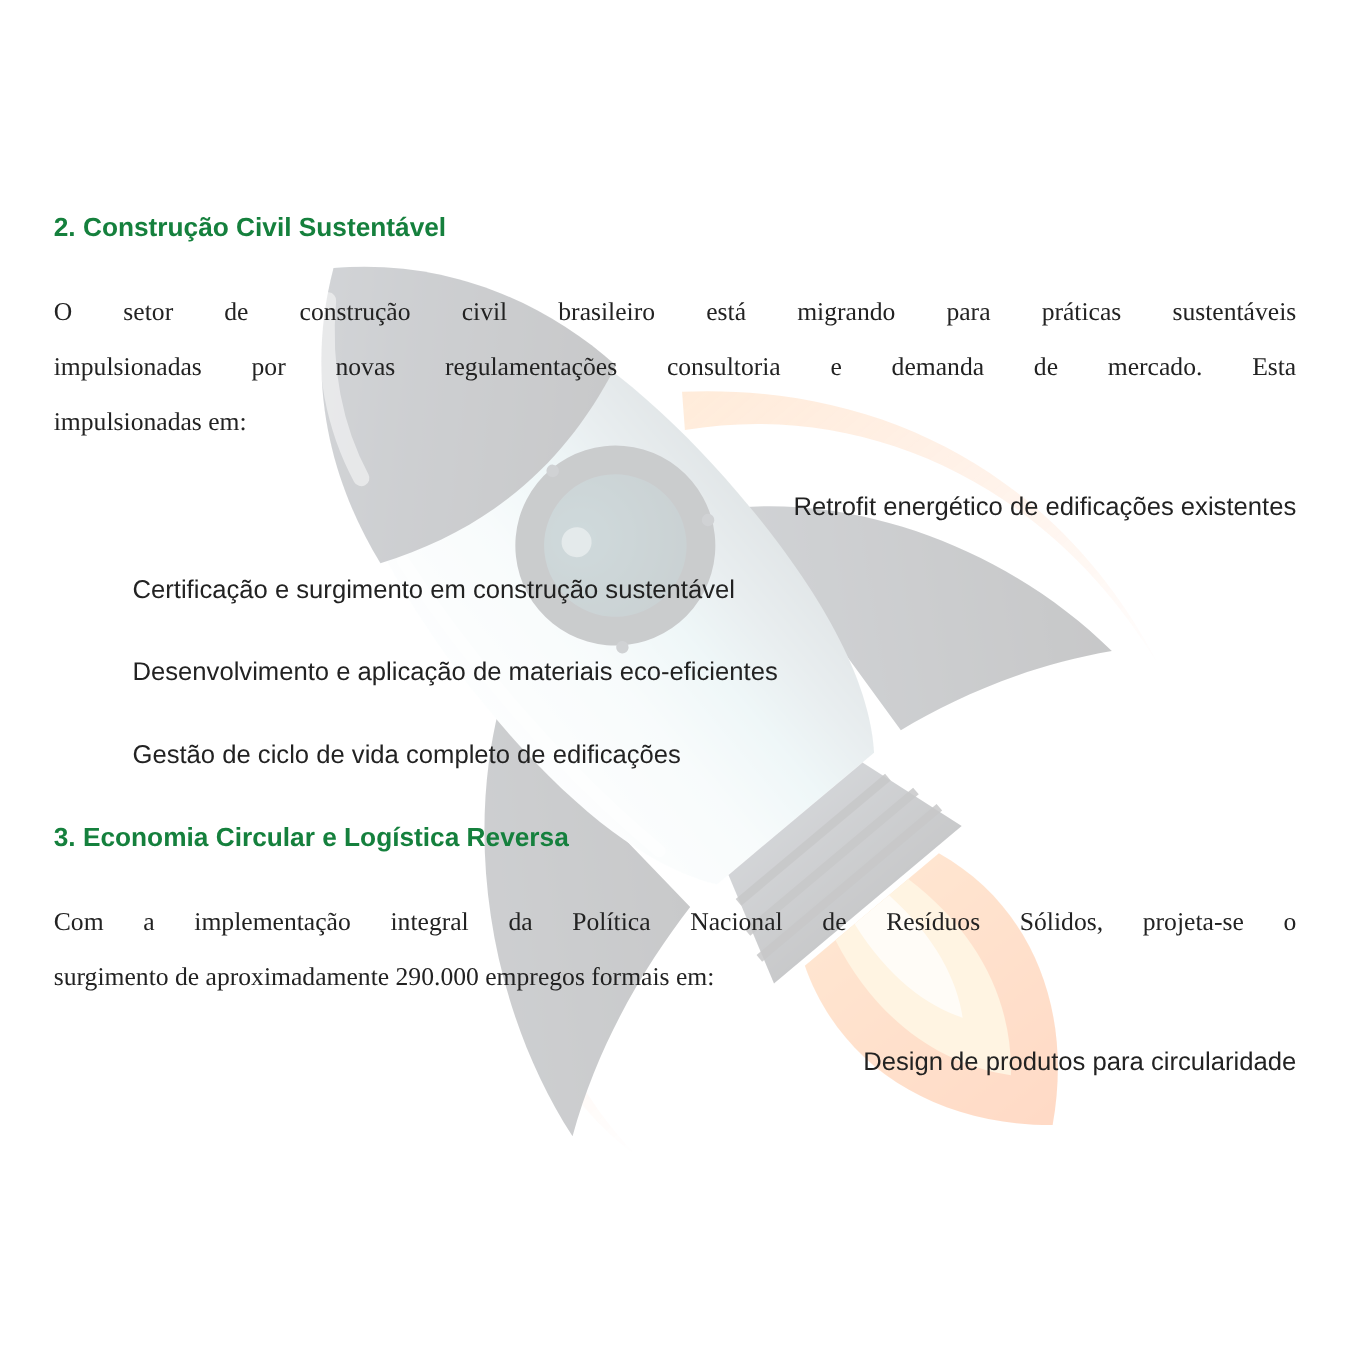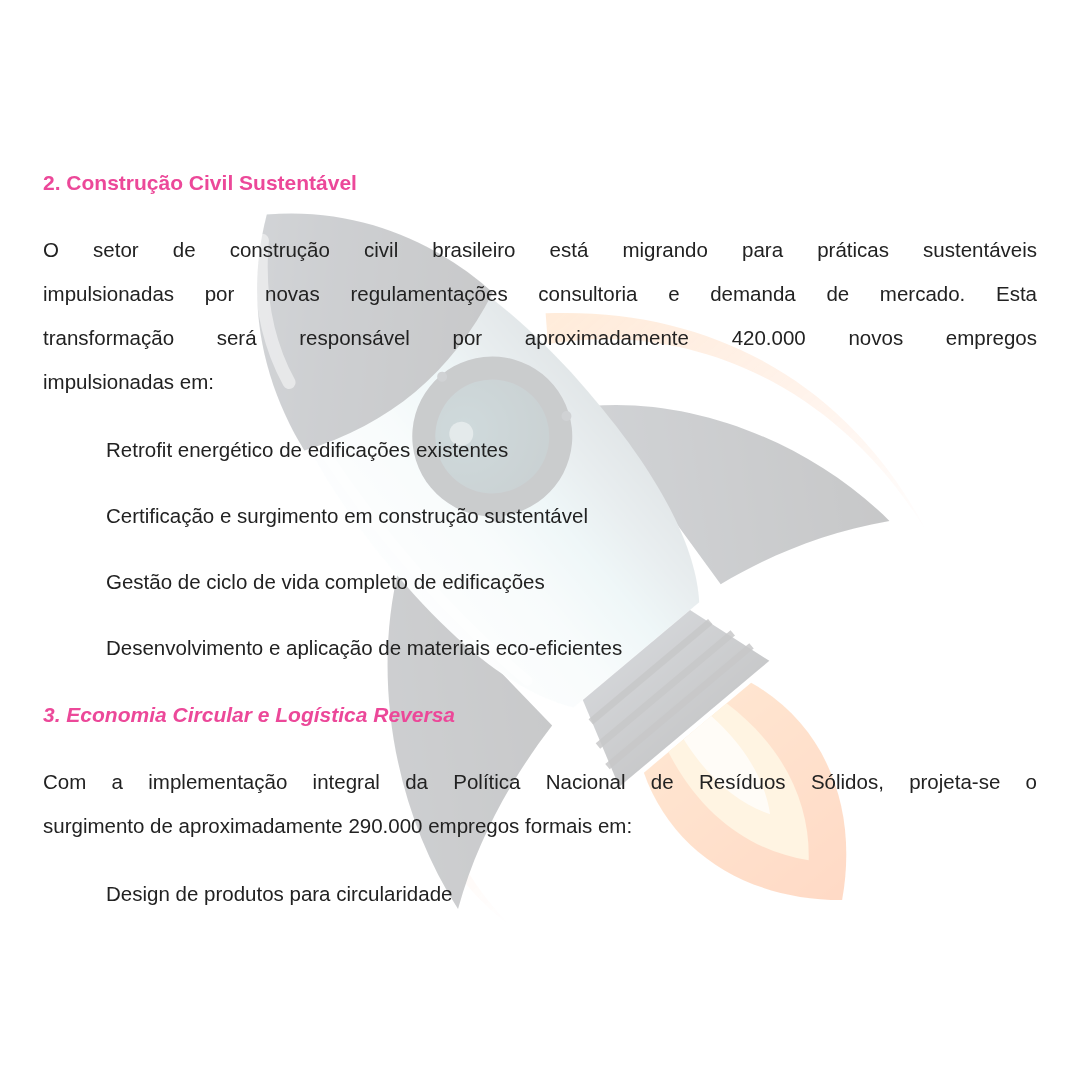--- a/index.html
+++ b/index.html
@@ -30,43 +30,44 @@
     padding: 161px 43px 0 43px;
     color: #222222;
     font-size: 20.5px;
     line-height: 44px;
   }
   h2 {
     margin: 0;
     font-size: 21px;
     line-height: 44px;
     font-weight: bold;
-    color: #ec4899;
+    color: #15803d;
   }
-  .section-2 h2 { margin-top: 23px; font-style: italic; }
+  .section-2 h2 { margin-top: 23px; }
   .para {
     margin-top: 23px;
+    font-family: Liberation Serif, serif;
   }
   .jline {
     display: block;
     width: 100%;
     text-align: justify;
     text-align-last: justify;
   }
   .jline.last {
     text-align-last: left;
   }
   .list {
     margin-top: 2px;
   }
   .list-item {
     margin-top: 22px;
     padding-left: 63px;
   }
-  .list-item.first { margin-top: 24px; }
+  .list-item.first { margin-top: 24px; text-align: right; }
 </style>
 </head>
 <body>
 
 <div class="page">
 
   <svg class="watermark" viewBox="0 0 1080 1080" xmlns="http://www.w3.org/2000/svg" aria-hidden="true">
     <defs>
       <linearGradient id="bodyGrad" x1="0" y1="0" x2="1" y2="0">
         <stop offset="0" stop-color="#f6fbfc"></stop>
@@ -135,29 +136,28 @@
   </svg>
 
   <main class="content">
 
     <section class="section-1">
       <h2>2. Construção Civil Sustentável</h2>
 
       <div class="para">
         <span class="jline">O setor de construção civil brasileiro está migrando para práticas sustentáveis</span>
         <span class="jline">impulsionadas por novas regulamentações consultoria e demanda de mercado. Esta</span>
-        <span class="jline">transformação será responsável por aproximadamente 420.000 novos empregos</span>
         <span class="jline last">impulsionadas em:</span>
       </div>
 
       <div class="list">
         <div class="list-item first">Retrofit energético de edificações existentes</div>
         <div class="list-item">Certificação e surgimento em construção sustentável</div>
+        <div class="list-item">Desenvolvimento e aplicação de materiais eco-eficientes</div>
         <div class="list-item">Gestão de ciclo de vida completo de edificações</div>
-        <div class="list-item">Desenvolvimento e aplicação de materiais eco-eficientes</div>
       </div>
     </section>
 
     <section class="section-2">
       <h2>3. Economia Circular e Logística Reversa</h2>
 
       <div class="para">
         <span class="jline">Com a implementação integral da Política Nacional de Resíduos Sólidos, projeta-se o</span>
         <span class="jline last">surgimento de aproximadamente 290.000 empregos formais em:</span>
       </div>

